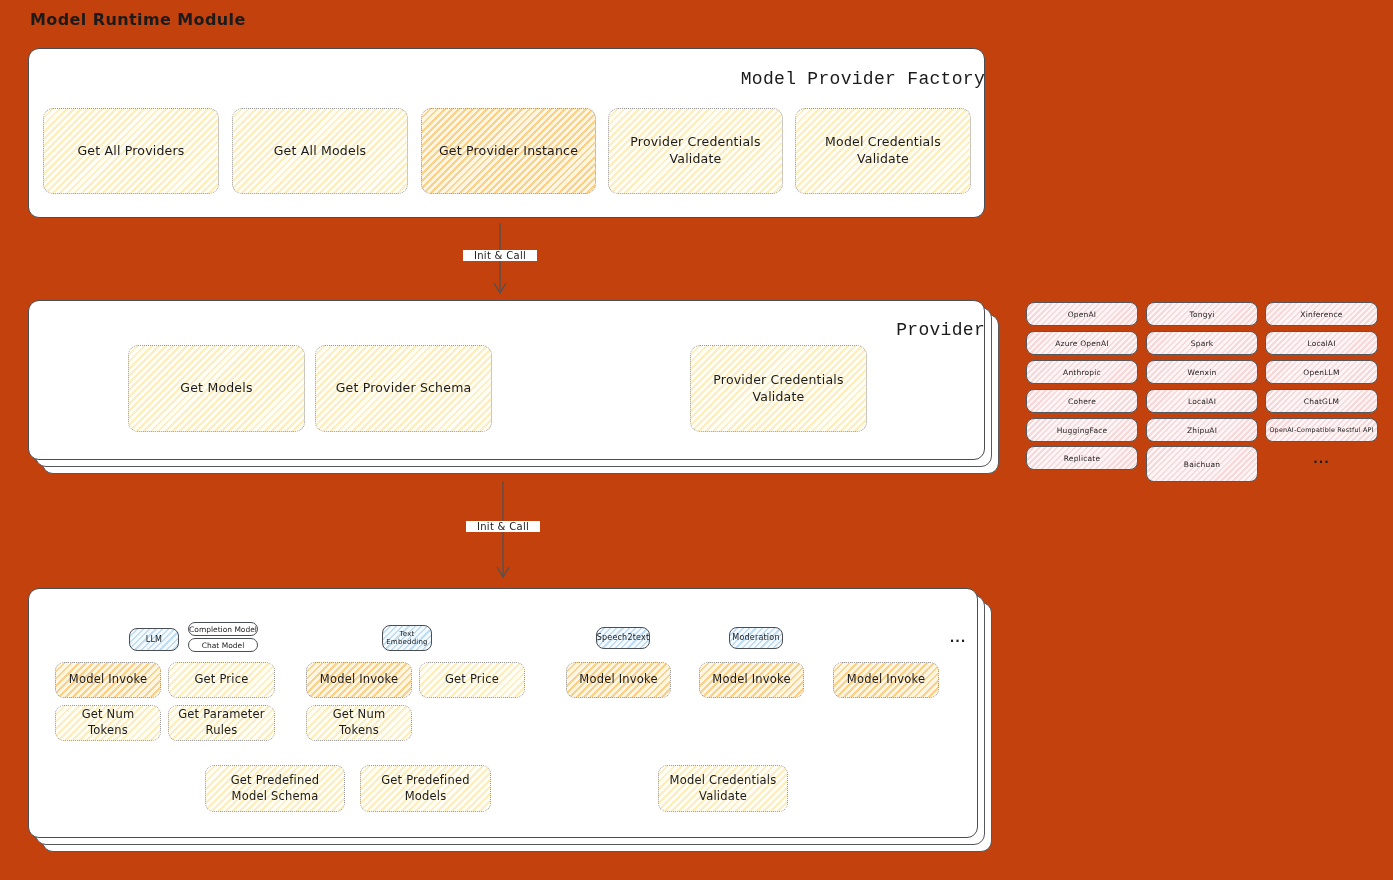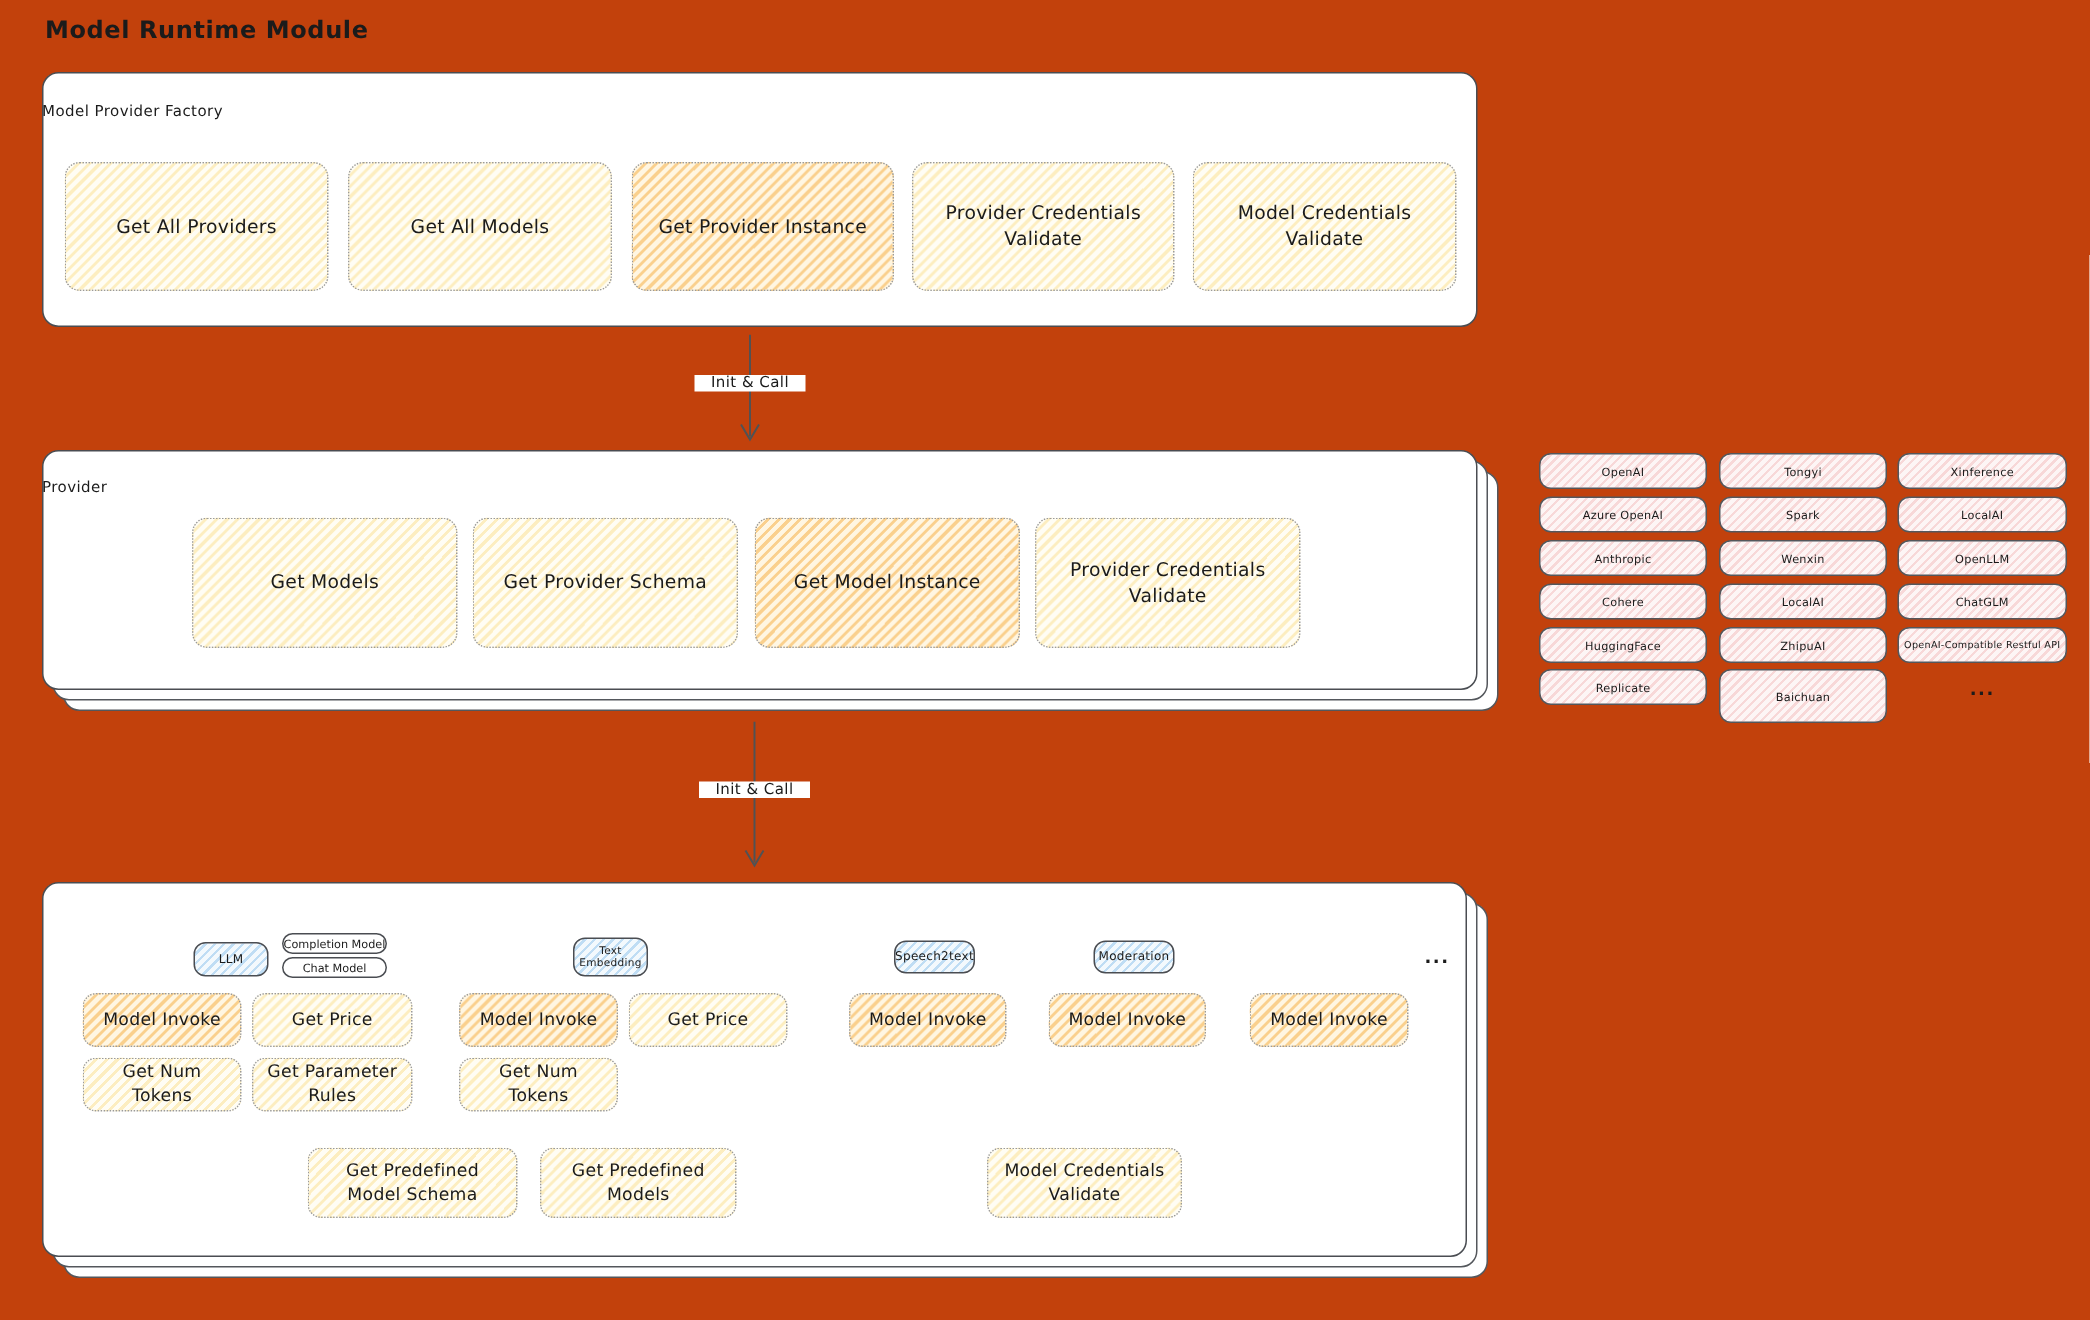--- a/index.html
+++ b/index.html
@@ -3,21 +3,21 @@
 <meta charset="utf-8">
 <style>
   * { margin:0; padding:0; box-sizing:border-box; }
   html,body { width:1393px; height:880px; background:#ffffff; font-family:"DejaVu Sans", sans-serif; color:#1b1b1b; overflow:hidden; }
   .abs { position:absolute; }
   #canvas { position:relative; width:1393px; height:880px; background:#c2410c; }
 
   .page-title { left:30px; top:10px; font-size:16px; font-weight:bold; letter-spacing:.4px; }
 
   .bigbox { border:1.5px solid #4a4d52; border-radius:11px; background:#fff; }
-  .boxtitle { font-size:10px; letter-spacing:.3px; text-align:left; }
+  .boxtitle { font-size:18px; letter-spacing:.3px; text-align:right;font-family:Liberation Mono, monospace; }
 
   .btn {
     border:1.5px dotted #9a9a9a; border-radius:10px;
     background-color:#fffdf4;
     background-image:repeating-linear-gradient(135deg, rgba(250,222,140,.50) 0px, rgba(250,222,140,.50) 2px, rgba(255,255,255,0) 2px, rgba(255,255,255,0) 5px);
     display:flex; align-items:center; justify-content:center; text-align:center;
     font-size:12.5px; letter-spacing:.2px; line-height:1.35; padding:2px 6px;
   }
   .btn.hl {
     background-color:#fff6e2;
@@ -72,21 +72,20 @@
   </svg>
   <div class="abs arrow-label" style="left:463px;top:250px;width:74px;">Init &amp; Call</div>
 
   <div class="abs stack" style="left:42px;top:314px;width:957px;height:160px;"></div>
   <div class="abs stack" style="left:35px;top:307px;width:957px;height:160px;"></div>
   <div class="abs bigbox" style="left:28px;top:300px;width:957px;height:160px;"></div>
   <div class="abs boxtitle" style="left:28px;top:320px;width:957px;">Provider</div>
 
   <div class="abs btn" style="left:128px;top:345px;width:177px;height:87px;">Get Models</div>
   <div class="abs btn" style="left:315px;top:345px;width:177px;height:87px;">Get Provider Schema</div>
-  <div class="abs btn hl" style="left:503px;top:345px;width:177px;height:87px;">Get Model Instance</div>
   <div class="abs btn" style="left:690px;top:345px;width:177px;height:87px;">Provider Credentials Validate</div>
 
   <div class="abs chip" style="left:1026px;top:302px;width:112px;height:24px;">OpenAI</div>
   <div class="abs chip" style="left:1146px;top:302px;width:112px;height:24px;">Tongyi</div>
   <div class="abs chip" style="left:1265px;top:302px;width:113px;height:24px;">Xinference</div>
 
   <div class="abs chip" style="left:1026px;top:331px;width:112px;height:24px;">Azure OpenAI</div>
   <div class="abs chip" style="left:1146px;top:331px;width:112px;height:24px;">Spark</div>
   <div class="abs chip" style="left:1265px;top:331px;width:113px;height:24px;">LocalAI</div>
 

